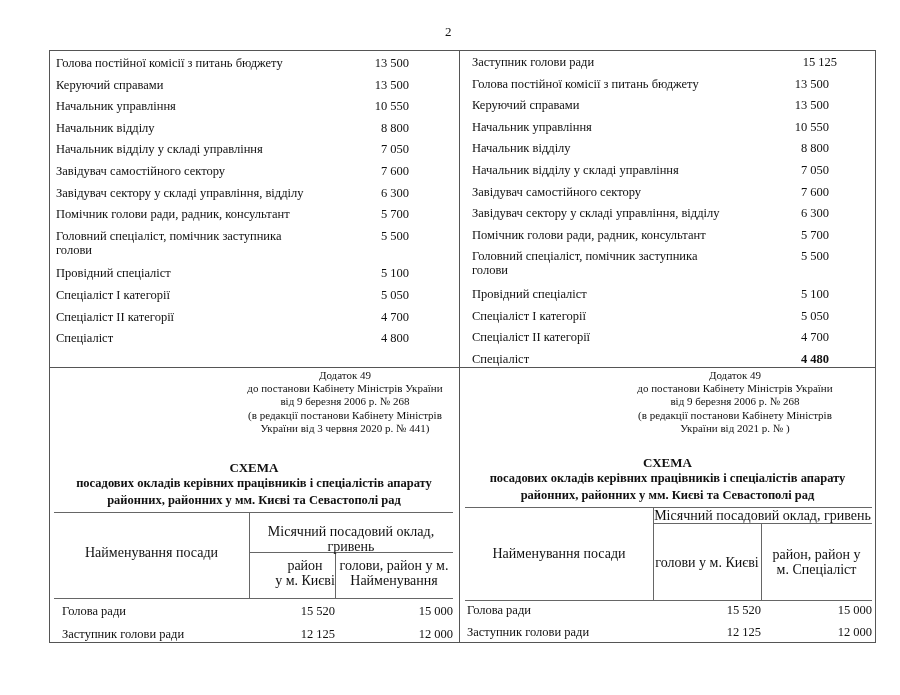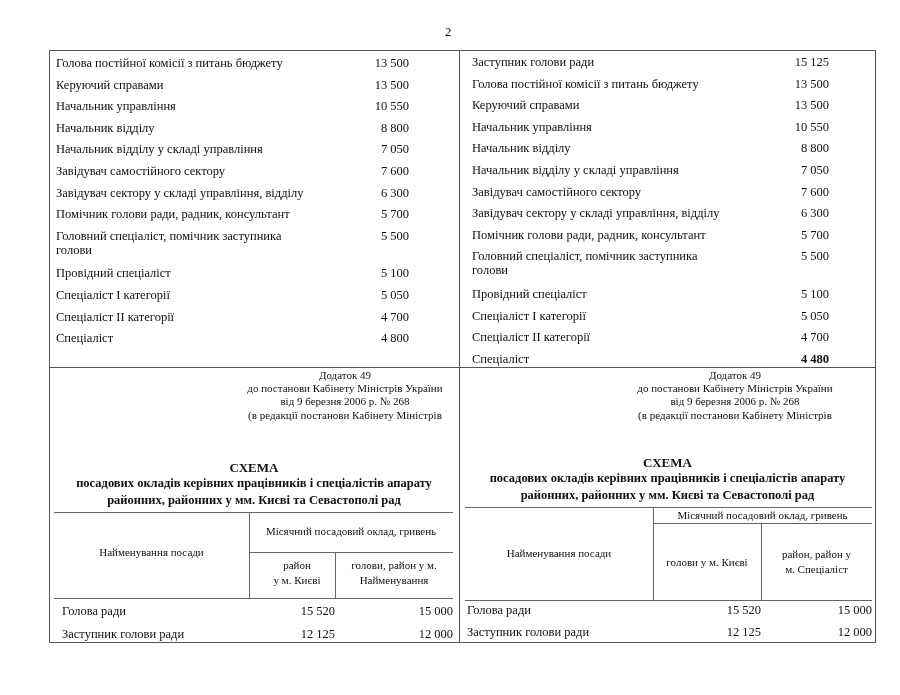--- a/index.html
+++ b/index.html
@@ -19,21 +19,21 @@
   .row .val { position: absolute; top: 0; text-align: right; }
   .bold { font-weight: bold; }
 
   .center { text-align: center; }
   .annex { font-size: 11px; line-height: 13.2px; text-align: center; }
   .schema-title { font-weight: bold; text-align: center; font-size: 13px; }
   .schema-sub { font-weight: bold; text-align: center; font-size: 12.5px; line-height: 17px; }
 
   .hline { position: absolute; height: 0; border-top: 1.3px solid #666; }
   .vline { position: absolute; width: 0; border-left: 1.3px solid #666; }
-  .th { position: absolute; font-size: 11px; text-align: center; line-height: 15px; }
+  .th { position: absolute; font-size: 14px; text-align: center; line-height: 15px; }
 </style>
 </head>
 <body>
 
 <div class="abs page-num">2</div>
 
 <div class="abs frame"></div>
 <div class="abs vdiv"></div>
 <div class="abs hdiv"></div>
 
@@ -117,21 +117,21 @@
       </div>
       <span class="val" style="left: 0px; width: 353px;">4 800</span>
     </div>
   </div>
 
 <div id="right-top">
     <div class="row" style="left: 472px; top: 55px; width: 370px;">
       <div class="name">
         <div>Заступник голови ради</div>
       </div>
-      <span class="val" style="left: 0px; width: 357px;">15 125</span>
+      <span class="val" style="left: 8px; width: 357px;">15 125</span>
     </div>
     <div class="row" style="left: 472px; top: 76.6px; width: 370px;">
       <div class="name">
         <div>Голова постійної комісії з питань бюджету</div>
       </div>
       <span class="val" style="left: 0px; width: 357px;">13 500</span>
     </div>
     <div class="row" style="left: 472px; top: 98.2px; width: 370px;">
       <div class="name">
         <div>Керуючий справами</div>
@@ -205,36 +205,37 @@
       </div>
       <span class="val bold" style="left: 0px; width: 357px;">4 480</span>
     </div>
   </div>
 
 <div class="abs annex" style="left:200px; top:369px; width:290px;">
   <div>Додаток 49</div>
   <div>до постанови Кабінету Міністрів України</div>
   <div>від 9 березня 2006 р. № 268</div>
   <div>(в редакції постанови Кабінету Міністрів</div>
+  <div>України від 3 червня 2020 р. № 441)</div>
 </div>
 <div class="abs schema-title" style="left:49px; top:460px; width:410px;">СХЕМА</div>
 <div class="abs schema-sub" style="left:49px; top:475px; width:410px;">
   <div>посадових окладів керівних працівників і спеціалістів апарату</div>
   <div>районних, районних у мм. Києві та Севастополі рад</div>
 </div>
 
 <div class="hline" style="left:54px; top:512px; width:399px;"></div>
 <div class="hline" style="left:249px; top:552px; width:204px;"></div>
 <div class="hline" style="left:54px; top:598px; width:399px;"></div>
 <div class="vline" style="left:249px; top:512px; height:86px;"></div>
 <div class="vline" style="left:335px; top:552px; height:46px;"></div>
 
 <div class="th" style="left:54px; top:545px; width:195px;">Найменування посади</div>
 <div class="th" style="left:249px; top:524px; width:204px;">Місячний посадовий оклад, гривень</div>
-<div class="th" style="left:254px; top:558px; width:86px;">
+<div class="th" style="left:262px; top:558px; width:86px;">
   <div>район</div>
   <div>у м. Києві</div>
 </div>
 <div class="th" style="left:335px; top:558px; width:118px;">
   <div>голови, район у м.</div>
   <div>Найменування</div>
 </div>
 
 <div class="row" style="left:62px; top:604px; width:391px;">
   <span class="name">Голова ради</span>
@@ -245,20 +246,21 @@
   <span class="name">Заступник голови ради</span>
   <span class="val center" style="left:187px; width:86px;">12 125</span>
   <span class="val center" style="left:273px; width:118px;">12 000</span>
 </div>
 
 <div class="abs annex" style="left:590px; top:369px; width:290px;">
   <div>Додаток  49</div>
   <div>до постанови Кабінету Міністрів України</div>
   <div>від 9 березня 2006 р.  № 268</div>
   <div>(в редакції постанови Кабінету Міністрів</div>
+  <div>України від        2021 р. №      )</div>
 </div>
 <div class="abs schema-title" style="left:459px; top:455px; width:417px;">СХЕМА</div>
 <div class="abs schema-sub" style="left:459px; top:470px; width:417px;">
   <div>посадових окладів керівних працівників і спеціалістів апарату</div>
   <div>районних, районних у мм. Києві та Севастополі рад</div>
 </div>
 
 <div class="hline" style="left:465px; top:507px; width:407px;"></div>
 <div class="hline" style="left:653px; top:523px; width:219px;"></div>
 <div class="hline" style="left:465px; top:600px; width:407px;"></div>

